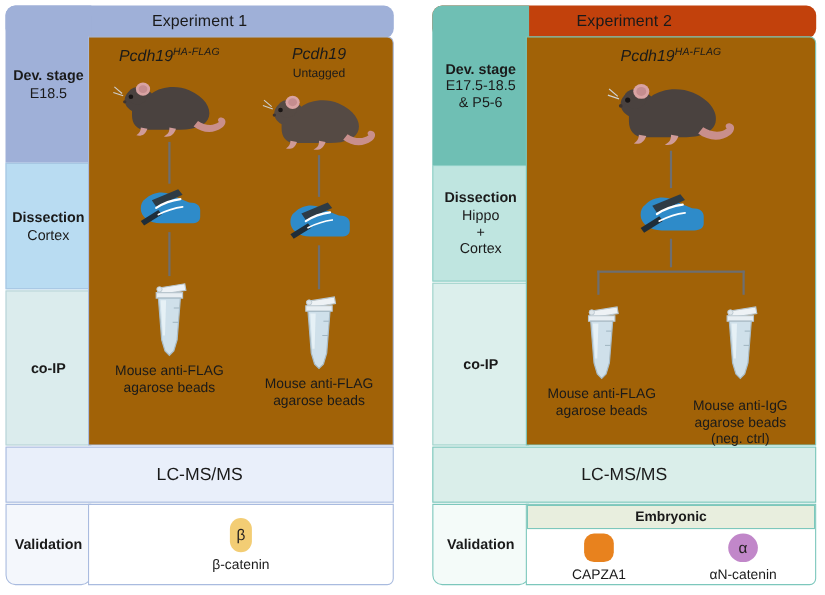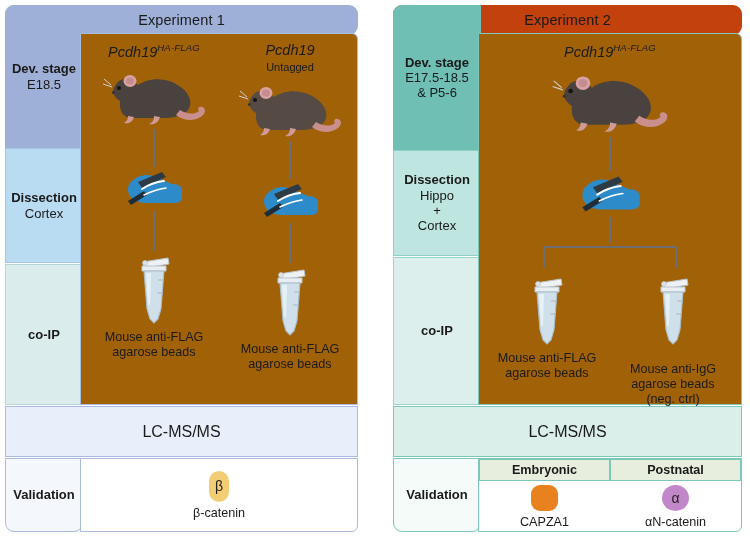--- a/index.html
+++ b/index.html
@@ -328,21 +328,20 @@
       </div>
       <div class="cap" style="margin-top:14px;width:106px;">Mouse anti-IgG agarose beads (neg. ctrl)</div>
     </div>
   </div>
 
   <div class="lcms" id="exp2-lcms">LC-MS/MS</div>
 
   <div id="exp2-valid-content">
     <div class="v-subrow">
       <div class="v-subcell">Embryonic</div>
-      <div class="v-subcell">Postnatal</div>
     </div>
     <div class="v-body">
       <div class="v-col">
         <div class="badge badge-round"></div>
         <div class="badge-cap">CAPZA1</div>
       </div>
       <div class="v-col">
         <div class="badge badge-alpha">α</div>
         <div class="badge-cap">αN-catenin</div>
       </div>

